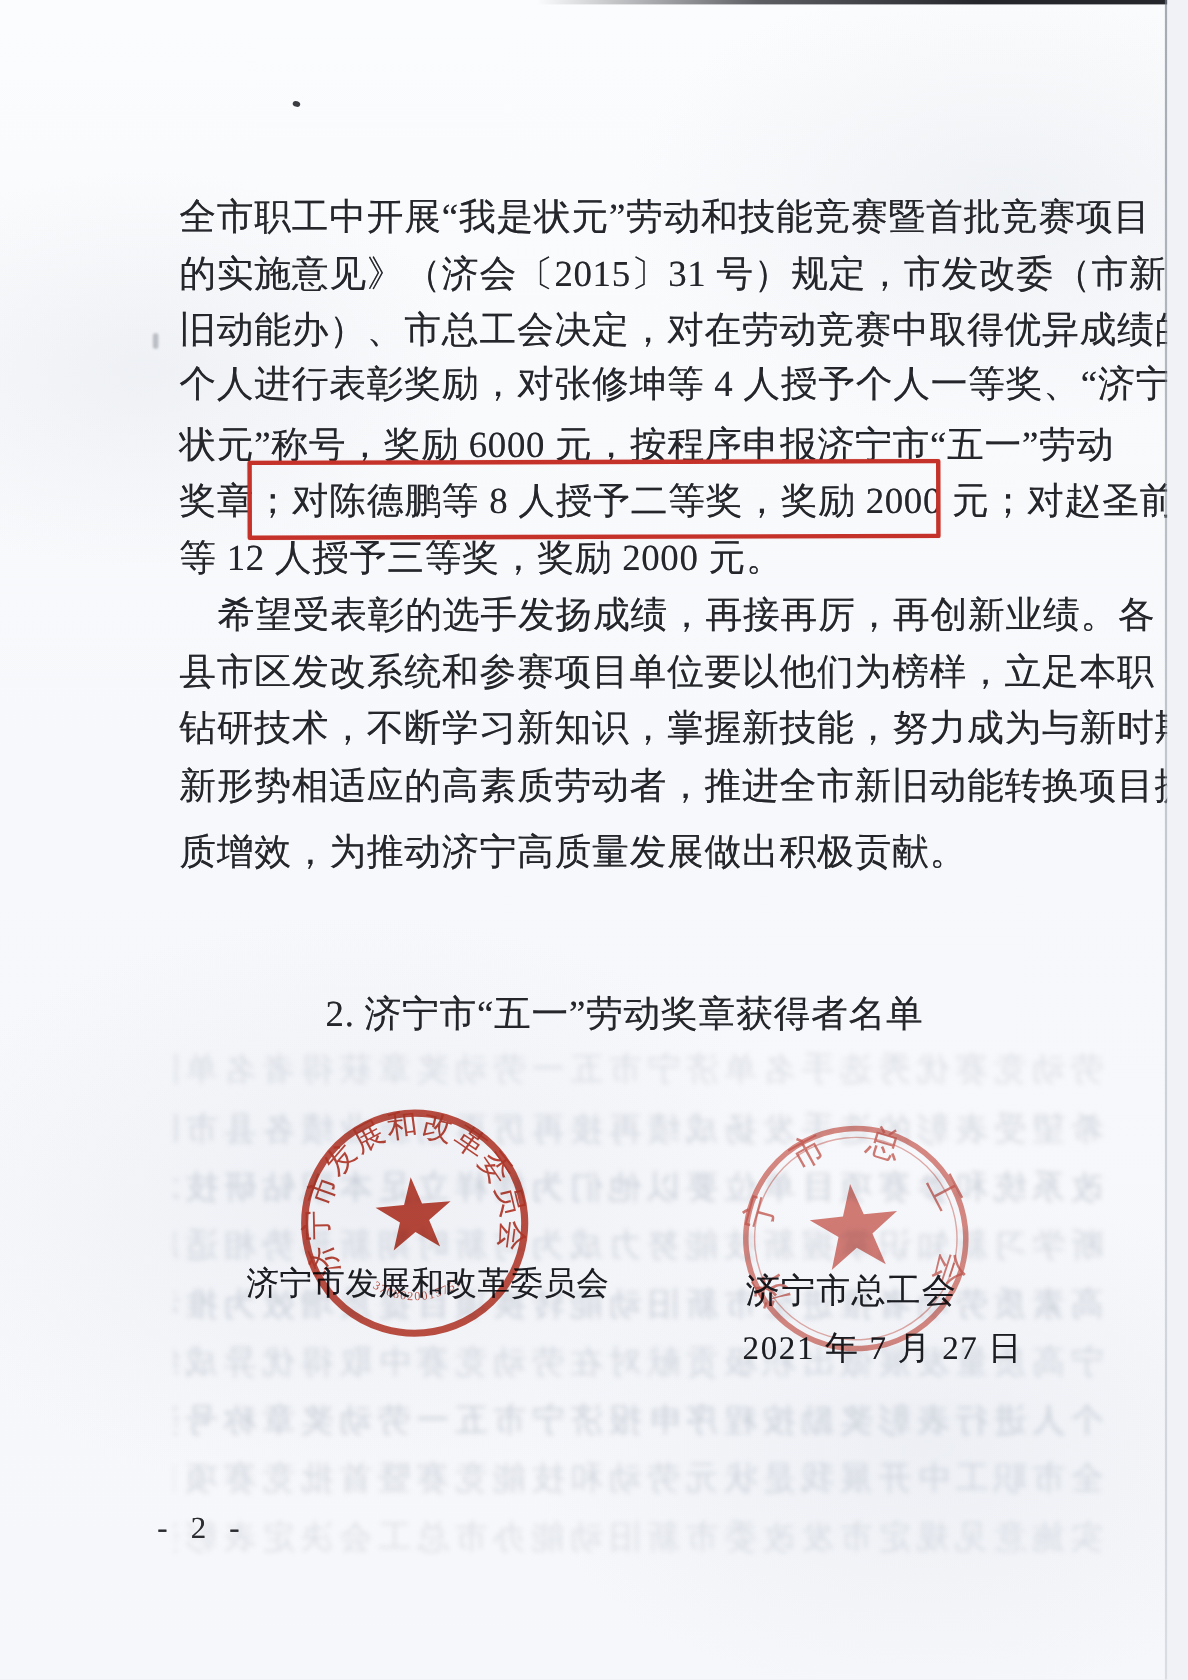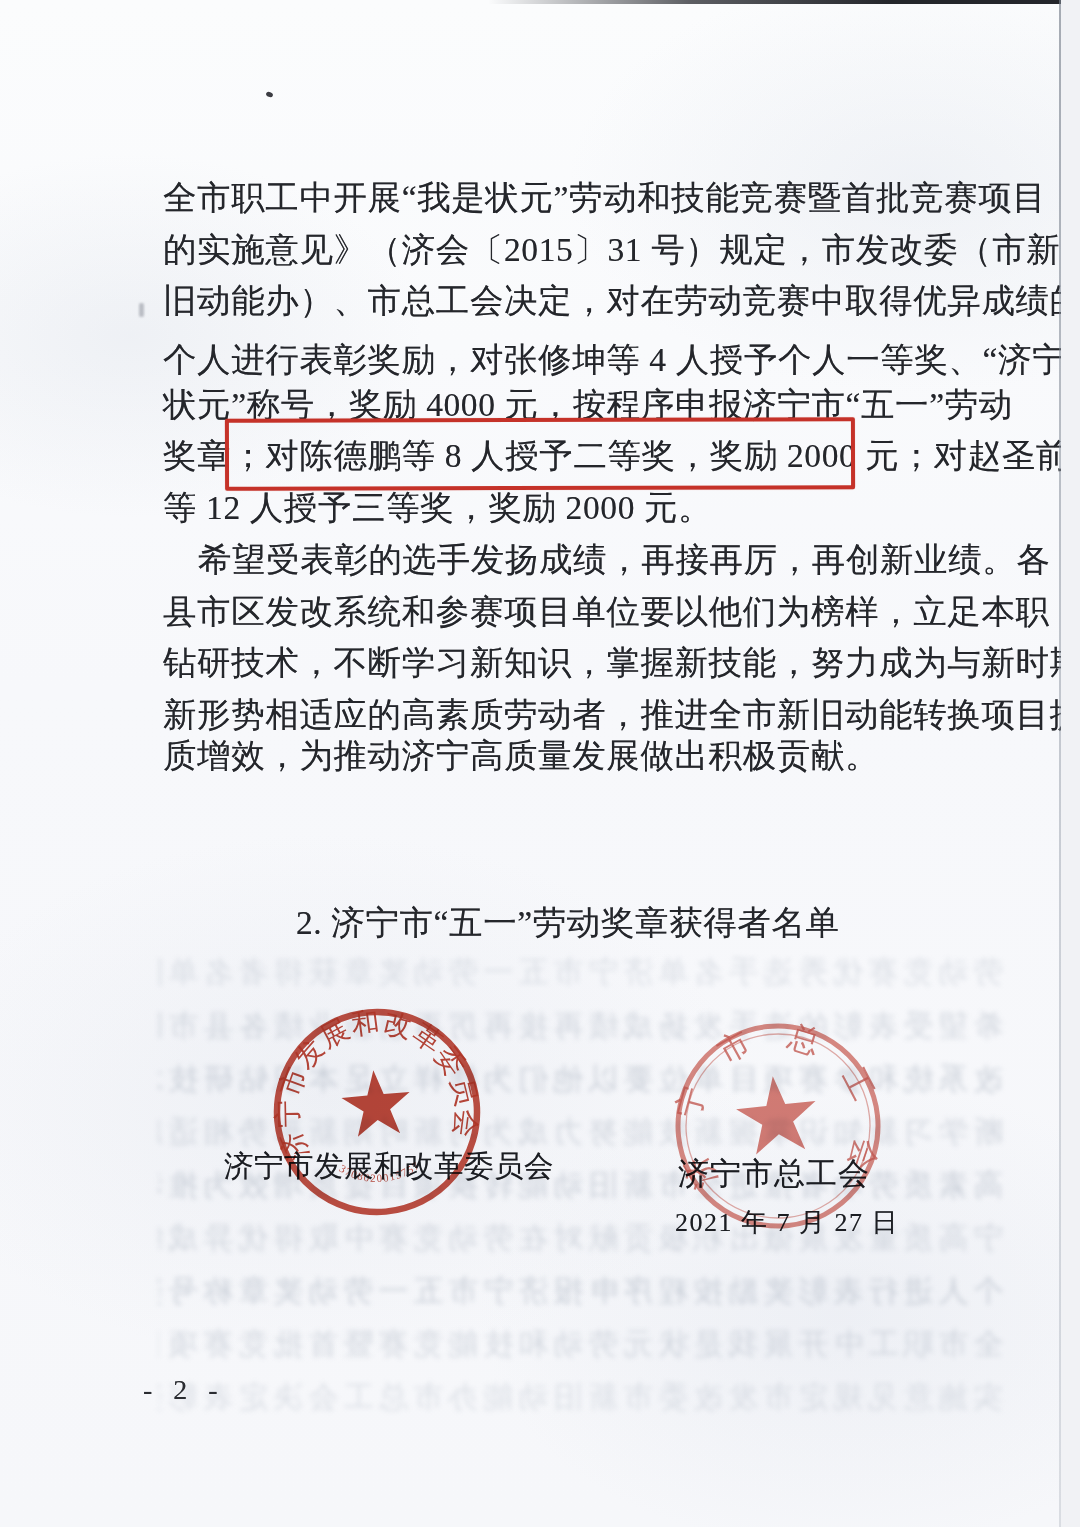--- a/index.html
+++ b/index.html
@@ -25,21 +25,21 @@
   
   .hlbox {
     position:absolute; left:225px; top:418px; width:622px; height:64px;
     border:4px solid #c53229; border-radius:2px;
     transform:rotate(-0.15deg); box-shadow:0 0 1px rgba(197,50,41,0.4);
   }
   
   .sig { position:absolute; white-space:nowrap; color:#1b1d22; text-shadow:0 0 0.5px rgba(27,29,34,0.5); }
   .sig-org1 { left:224px; top:1147px; font-size:29.5px; letter-spacing:0.5px; }
   .sig-org2 { left:678px; top:1153px; font-size:31px; letter-spacing:1px; }
-  .sig-date { left:675px; top:1205px; font-size:26px; letter-spacing:1.5px; }
+  .sig-date { left:675px; top:1205px; font-size:30px; letter-spacing:1.5px; }
   .pagenum  { left:143px; top:1374px; font-size:28px; letter-spacing:7px; color:#2a2c31; }
   
   .stamp { position:absolute; mix-blend-mode:multiply; }
   .stamp-left  { left:267px; top:1002px; transform:rotate(-5deg); }
   .stamp-right { left:668px; top:1016px; transform:rotate(-6deg); opacity:0.92; }
   
   .bleed {
     position:absolute; left:158px; width:845px; height:36px; overflow:hidden;
     font-family:"DejaVu Sans",sans-serif; font-size:30px; letter-spacing:5px;
     color:#aab3c0; white-space:nowrap;
@@ -70,29 +70,29 @@
   <div class="bleed b45" style="top:1112px">断学习新知识掌握新技能努力成为与新时期新形势相适应的</div>
   <div class="bleed b55" style="top:1165px">高素质劳动者推进全市新旧动能转换项目提质增效为推动济</div>
   <div class="bleed b45" style="top:1218px">宁高质量发展做出积极贡献对在劳动竞赛中取得优异成绩的</div>
   <div class="bleed b55" style="top:1271px">个人进行表彰奖励按程序申报济宁市五一劳动奖章称号奖励</div>
   <div class="bleed b45" style="top:1324px">全市职工中开展我是状元劳动和技能竞赛暨首批竞赛项目的</div>
   <div class="bleed b35" style="top:1377px">实施意见规定市发改委市新旧动能办市总工会决定表彰奖励</div>
 
   <div class="bline" style="top:178px">全市职工中开展“我是状元”劳动和技能竞赛暨首批竞赛项目</div>
   <div class="bline" style="top:230px">的实施意见》（济会〔2015〕31 号）规定，市发改委（市新</div>
   <div class="bline" style="top:281px">旧动能办）、市总工会决定，对在劳动竞赛中取得优异成绩的</div>
-  <div class="bline" style="top:340px">个人进行表彰奖励，对张修坤等 4 人授予个人一等奖、“济宁</div>
-  <div class="bline" style="top:385px">状元”称号，奖励 4000 元，按程序申报济宁市“五一”劳动</div>
+  <div class="bline" style="top:330px">个人进行表彰奖励，对张修坤等 4 人授予个人一等奖、“济宁</div>
+  <div class="bline" style="top:385px">状元”称号，奖励 6000 元，按程序申报济宁市“五一”劳动</div>
   <div class="bline" style="top:436px">奖章；对陈德鹏等 8 人授予二等奖，奖励 2000 元；对赵圣前</div>
   <div class="bline" style="top:488px">等 12 人授予三等奖，奖励 2000 元。</div>
   <div class="bline indent1" style="top:540px">希望受表彰的选手发扬成绩，再接再厉，再创新业绩。各</div>
   <div class="bline" style="top:592px">县市区发改系统和参赛项目单位要以他们为榜样，立足本职，</div>
   <div class="bline" style="top:643px">钻研技术，不断学习新知识，掌握新技能，努力成为与新时期</div>
   <div class="bline" style="top:695px">新形势相适应的高素质劳动者，推进全市新旧动能转换项目提</div>
-  <div class="bline" style="top:736px">质增效，为推动济宁高质量发展做出积极贡献。</div>
+  <div class="bline" style="top:755px">质增效，为推动济宁高质量发展做出积极贡献。</div>
 
   <div class="bline att2" style="top:903px">2. 济宁市“五一”劳动奖章获得者名单</div>
 
   <div class="hlbox"></div>
 
   <div class="sig sig-org1">济宁市发展和改革委员会</div>
   <div class="sig sig-org2">济宁市总工会</div>
   <div class="sig sig-date">2021 年 7 月 27 日</div>
 
   <svg class="stamp stamp-left" width="220" height="220" viewBox="0 0 220 220">

